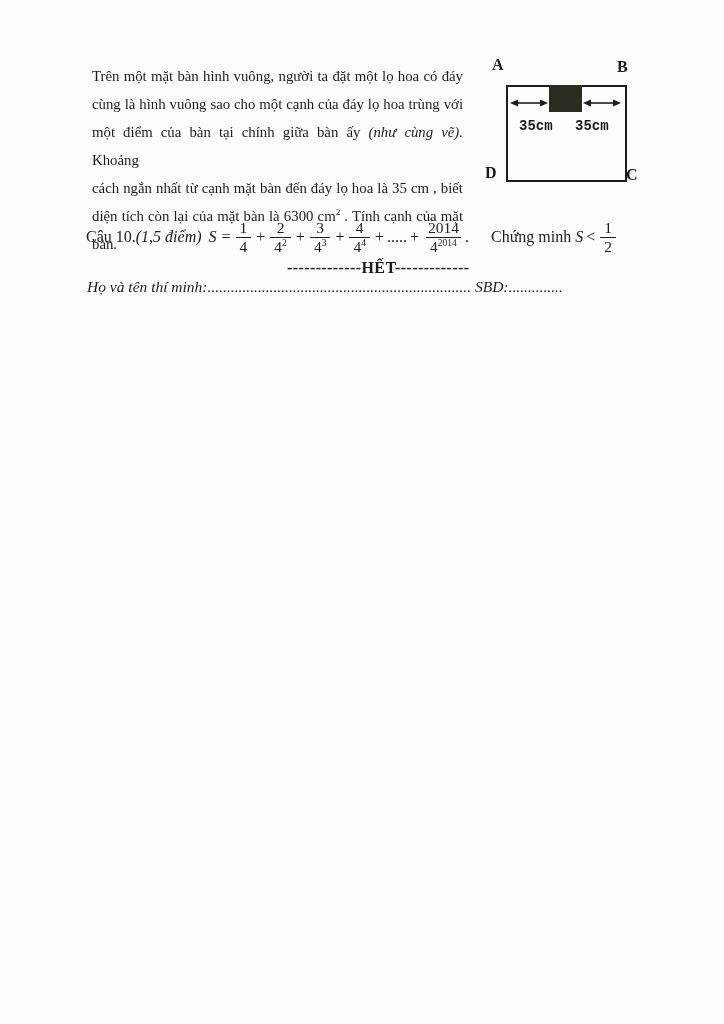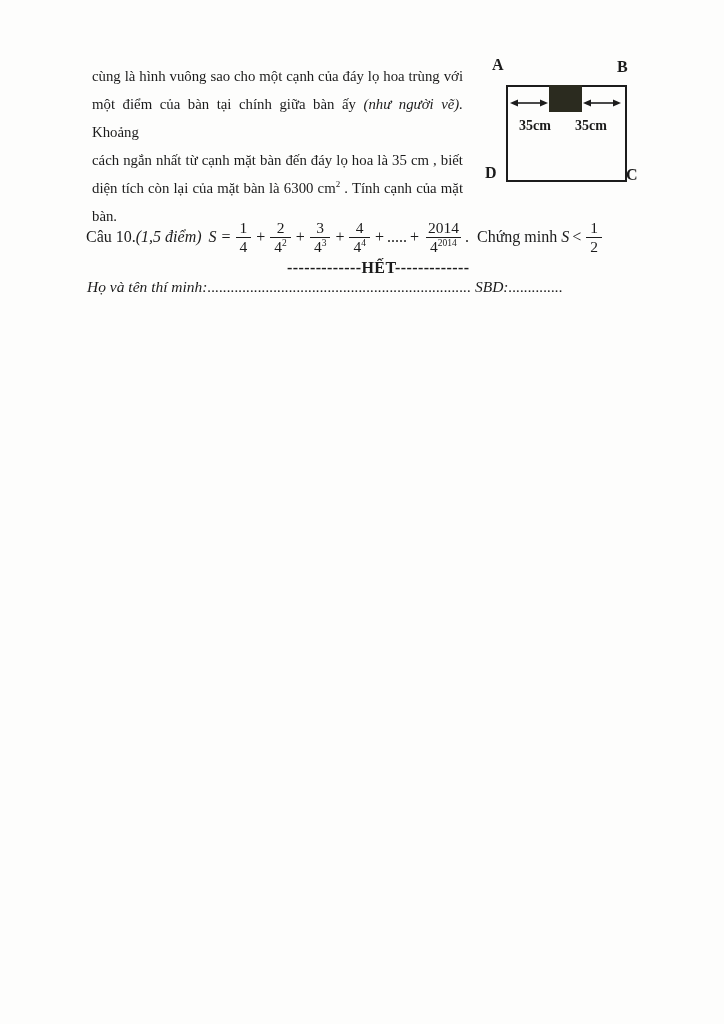--- a/index.html
+++ b/index.html
@@ -36,60 +36,61 @@
   .corner-c { left: 141px; top: 110px; }
   .tbl-square {
     position: absolute; left: 21px; top: 29px;
     width: 121px; height: 97px;
     border: 2px solid #1c1c1c; box-sizing: border-box;
   }
   .vase { position: absolute; left: 41px; top: -2px; width: 33px; height: 27px; }
   .arrow { position: absolute; top: 10px; }
   .arrow-left  { left: 2px; }
   .arrow-right { left: 75px; }
-  .measure { position: absolute; top: 31px; font-weight: bold; font-size: 14px; }
+  .measure { position: absolute; top: 31px; font-weight: bold; font-size: 14px; font-family: Liberation Mono, monospace; }
   .measure-left  { left: 11px; }
   .measure-right { left: 67px; }
 
   
   .question {
     position: absolute; left: 86px; top: 219px;
     display: flex; align-items: center;
     font-size: 16px; white-space: pre;
   }
   .qlabel { font-weight: normal; }
   .svar { font-style: italic; margin: 0 2px 0 7px; }
   .op { margin: 0 3px; }
   .frac {
     display: inline-flex; flex-direction: column; align-items: center;
     margin: 0 2px; line-height: 1.15; font-size: 15.5px;
   }
   .frac .num { padding: 0 4px; }
   .frac .den { border-top: 1.2px solid #1b1b1b; padding: 0 4px; }
   .frac sup { font-size: 9.5px; line-height: 0; vertical-align: super; }
-  .prove { margin: 0 4px 0 8px; }
+  .prove { margin: 0 4px 0 22px; }
 
   
   .het {
     position: absolute; left: 287px; top: 259px;
     font-weight: bold; font-size: 16px; letter-spacing: 0.4px;
   }
   .sign {
     position: absolute; left: 87px; top: 278px;
     font-style: italic; font-size: 15.5px; white-space: pre;
   }
 </style>
 </head>
 <body>
 
 <div class="page">
 
   <div class="problem">
+    <div class="pline">Trên một mặt bàn hình vuông, người ta đặt một lọ hoa có đáy</div>
     <div class="pline">cùng là hình vuông sao cho một cạnh của đáy lọ hoa trùng với</div>
-    <div class="pline"><span>một điểm của bàn tại chính giữa bàn ấy </span><span class="it">(như người vẽ).</span><span> Khoảng</span></div>
+    <div class="pline"><span>một điểm của bàn tại chính giữa bàn ấy </span><span class="it">(như cùng vẽ).</span><span> Khoảng</span></div>
     <div class="pline">cách ngắn nhất từ cạnh mặt bàn đến đáy lọ hoa là 35 cm , biết</div>
     <div class="pline"><span>diện tích còn lại của mặt bàn là 6300 cm</span><sup>2</sup><span> . Tính cạnh của mặt</span></div>
     <div class="pline last">bàn.</div>
   </div>
 
   <div class="figure">
     <span class="corner corner-a">A</span>
     <span class="corner corner-b">B</span>
     <span class="corner corner-d">D</span>
     <span class="corner corner-c">C</span>

